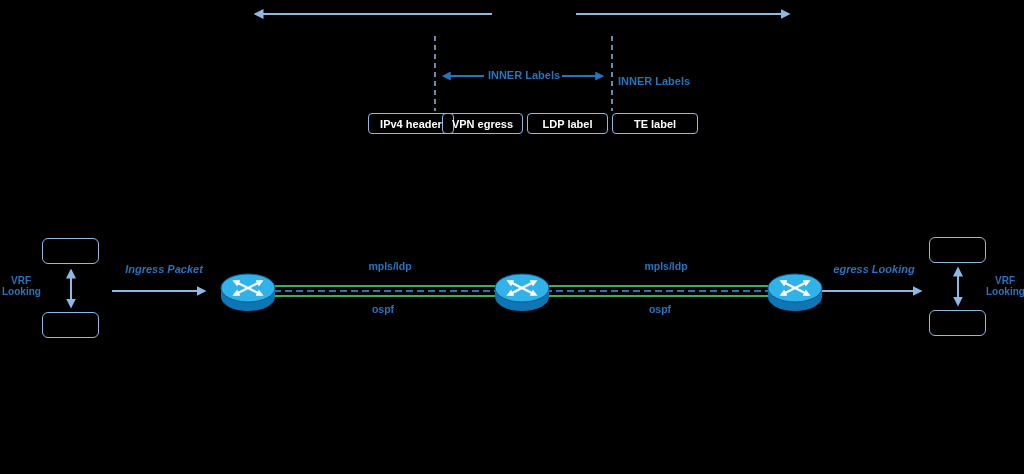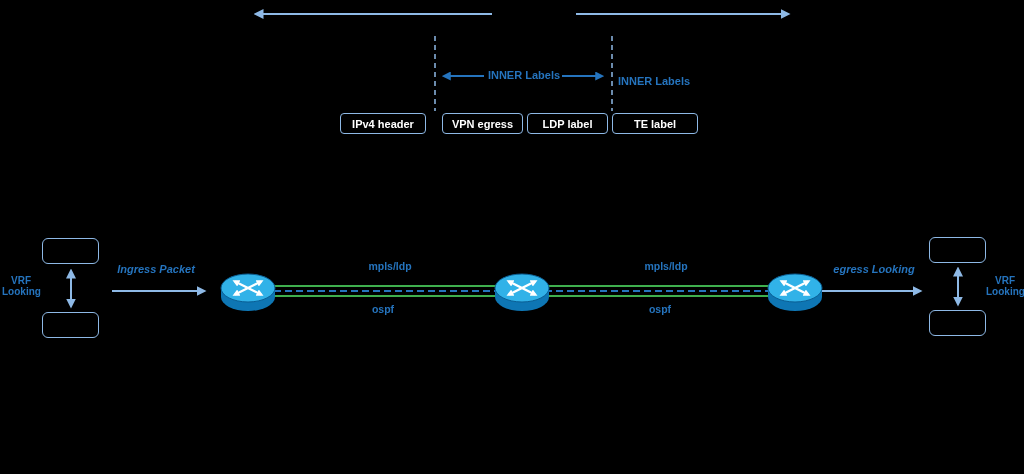--- a/index.html
+++ b/index.html
@@ -114,40 +114,40 @@
     </g>
 
     <use href="#routerShape" x="218" y="269"></use>
     <use href="#routerShape" x="492" y="269"></use>
     <use href="#routerShape" x="765" y="269"></use>
   </svg>
 
   <div class="lbl center" style="left:486px; top:69px; width:76px;">INNER Labels</div>
   <div class="lbl" style="left:618px; top:75px;">INNER Labels</div>
 
-  <div class="stackbox" style="left:340px; width:86px;">IPv4 header</div>
+  <div class="stackbox" style="left:368px; width:86px;">IPv4 header</div>
   <div class="stackbox" style="left:442px; width:81px;">VPN egress</div>
   <div class="stackbox" style="left:527px; width:81px;">LDP label</div>
   <div class="stackbox" style="left:612px; width:86px;text-align:right;">TE label</div>
 
   <div class="lbl small center vrf-caption" style="left:2px; top:275px; width:38px;">
     <span>VRF</span>
     <span>Looking</span>
   </div>
   <div class="vrfbox" style="left:42px; top:238px;"></div>
   <div class="vrfbox" style="left:42px; top:312px;"></div>
 
   <div class="vrfbox" style="left:929px; top:237px;"></div>
   <div class="vrfbox" style="left:929px; top:310px;"></div>
   <div class="lbl small center vrf-caption" style="left:986px; top:275px; width:38px;">
     <span>VRF</span>
     <span>Looking</span>
   </div>
 
-  <div class="lbl italic center" style="left:112px; top:263px; width:88px;text-align:center;">Ingress Packet</div>
+  <div class="lbl italic center" style="left:120px; top:263px; width:88px;text-align:center;">Ingress Packet</div>
   <div class="lbl italic center" style="left:832px; top:263px; width:84px;">egress Looking</div>
 
   <div class="lbl center" style="left:352px; top:261px; width:76px; font-size:10.5px;">mpls/ldp</div>
   <div class="lbl center" style="left:352px; top:304px; width:62px; font-size:10.5px;">ospf</div>
   <div class="lbl center" style="left:628px; top:261px; width:76px; font-size:10.5px;">mpls/ldp</div>
   <div class="lbl center" style="left:628px; top:304px; width:64px; font-size:10.5px;">ospf</div>
 
 </div>
 
 </body></html>

